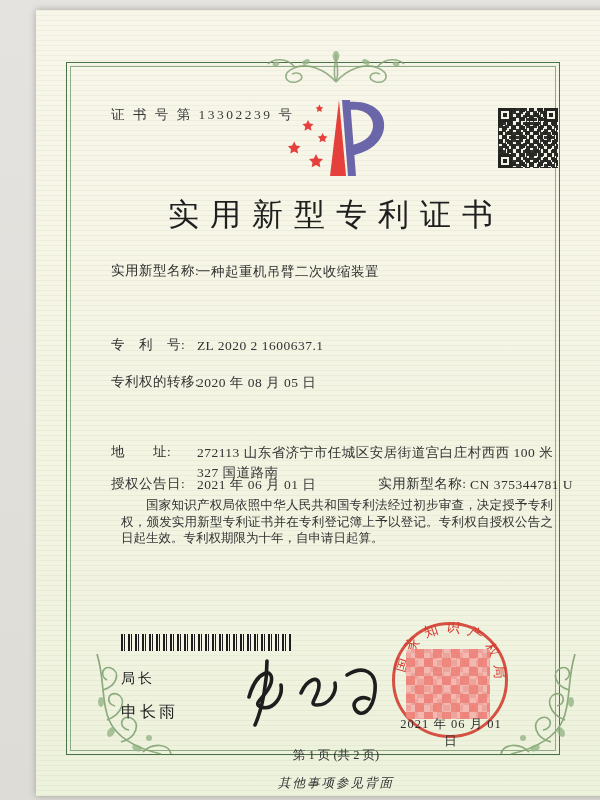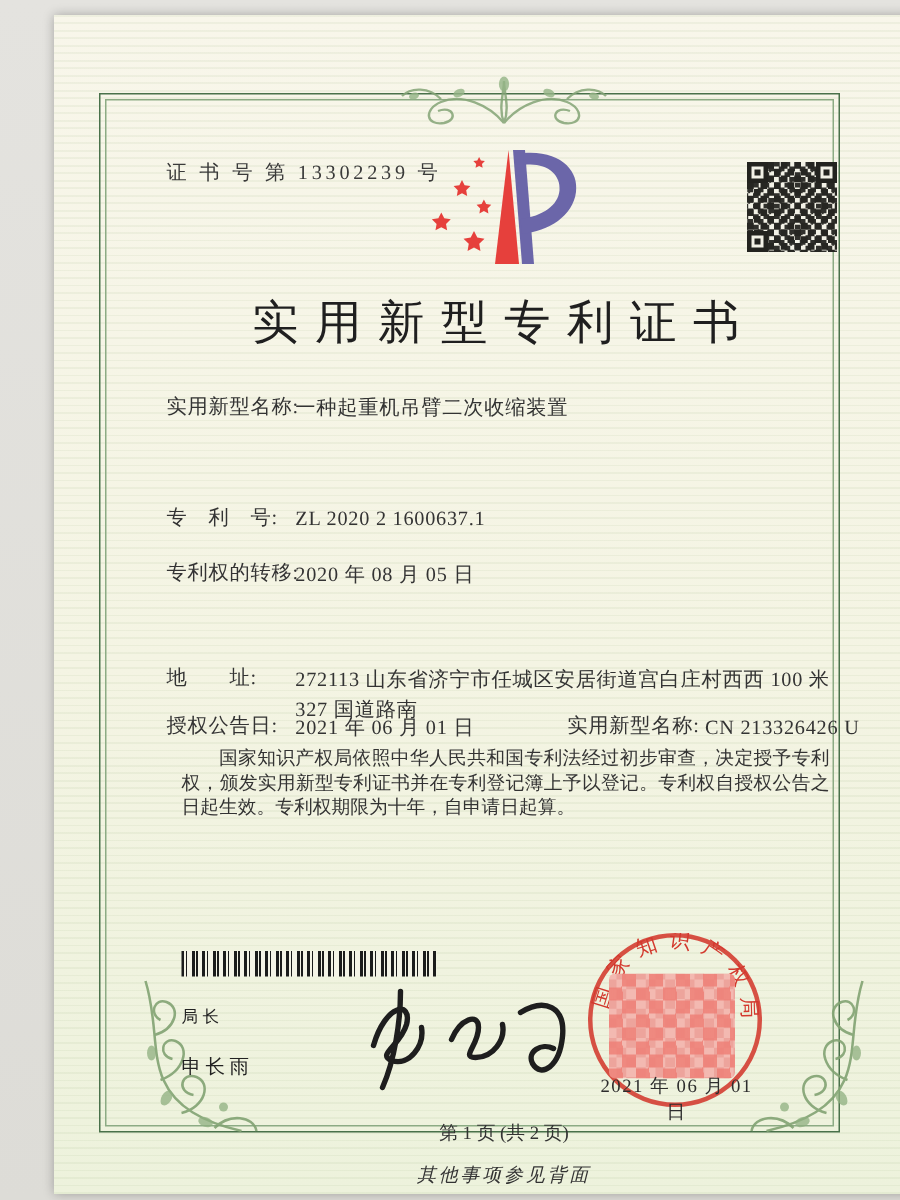--- a/index.html
+++ b/index.html
@@ -59,22 +59,22 @@
   }
   .paras p{margin:0 0 3px 0;text-indent:2em;}
   
   .barcode{
     position:absolute;left:85px;top:624px;width:170px;height:17px;
     background:repeating-linear-gradient(90deg,
       #1c1c1c 0 2px,#f4f3e6 2px 3px,#1c1c1c 3px 4px,#f4f3e6 4px 7px,
       #1c1c1c 7px 9px,#f4f3e6 9px 10px,#1c1c1c 10px 11px,#f4f3e6 11px 14px);
   }
   
-  .signer-title{position:absolute;left:85px;top:660px;font-size:11px;color:#222;letter-spacing:3px;}
-  .signer-name{position:absolute;left:85px;top:692px;font-size:13px;color:#222;letter-spacing:3px;}
+  .signer-title{position:absolute;left:85px;top:660px;font-size:14px;color:#222;letter-spacing:3px;}
+  .signer-name{position:absolute;left:85px;top:692px;font-size:16px;color:#222;letter-spacing:3px;}
   .signature{position:absolute;left:195px;top:645px;width:160px;height:80px;}
   
   .seal{
     position:absolute;left:356px;top:612px;width:116px;height:116px;
     border:3.5px solid rgba(211,57,46,.88);border-radius:50%;box-sizing:border-box;
   }
   .seal svg{position:absolute;left:-3.5px;top:-3.5px;}
   .mosaic{
     position:absolute;left:11px;top:24px;width:84px;height:70px;
     background:
@@ -194,21 +194,21 @@
     </div>
     <div class="row" style="top:433px">
       <span class="lab">地　　址:</span>
       <span class="val">272113 山东省济宁市任城区安居街道宫白庄村西西 100 米
 327 国道路南</span>
     </div>
     <div class="row row2col" style="top:465px">
       <span class="lab">授权公告日:</span>
       <span class="val">2021 年 06 月 01 日</span>
       <span class="lab lab2">实用新型名称:</span>
-      <span class="val">CN 213326426 U</span>
+      <span class="val">CN 375344781 U</span>
     </div>
 
     <div class="paras">
       <p>国家知识产权局依照中华人民共和国专利法经过初步审查，决定授予专利权，颁发实用新型专利证书并在专利登记簿上予以登记。专利权自授权公告之日起生效。专利权期限为十年，自申请日起算。</p>
     </div>
 
     <div class="barcode"></div>
 
     <div class="signer-title">局长</div>
     <div class="signer-name">申长雨</div>

